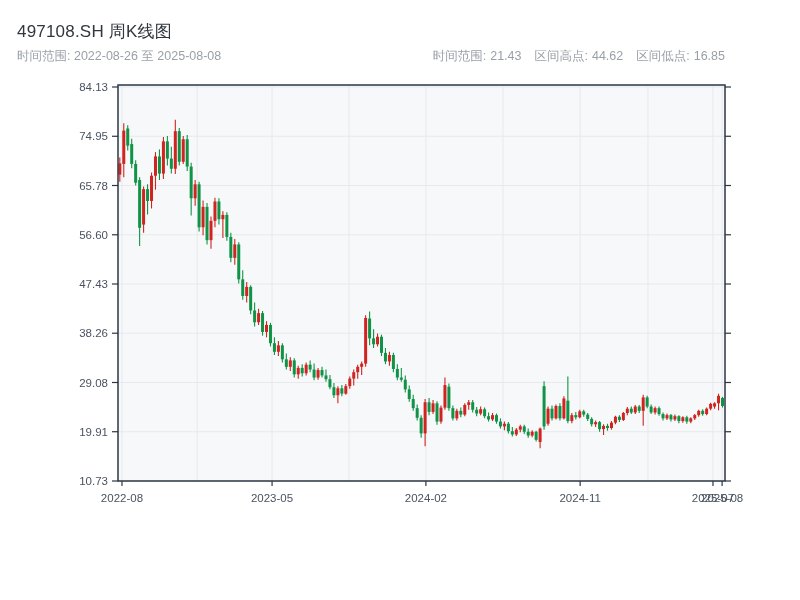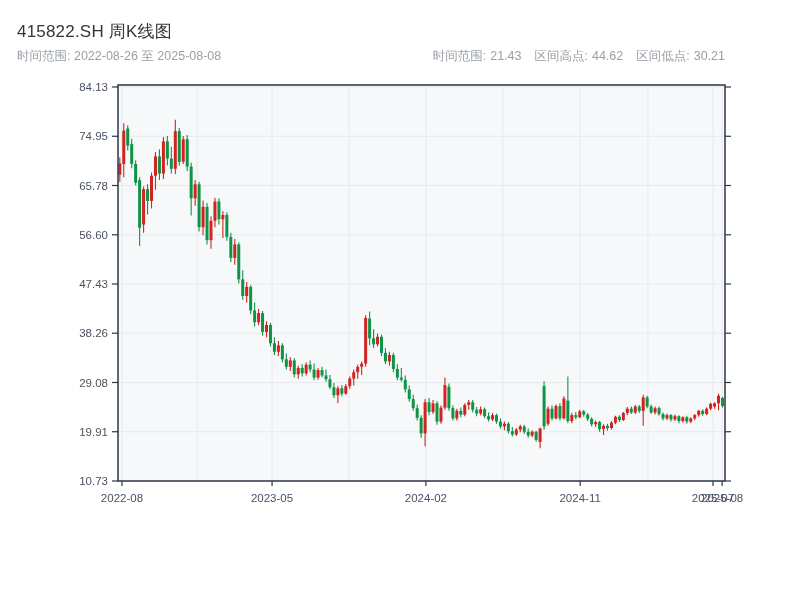--- a/index.html
+++ b/index.html
@@ -19,24 +19,24 @@
   }
   .meta .lbl{margin-right:4px;}
   .meta .val{margin-right:13px;}
   .meta .val.last{margin-right:0;}
   #kchart{position:absolute;left:0;top:0;}
   #kchart text{font-family:"Liberation Sans","DejaVu Sans",sans-serif;}
 </style>
 </head>
 <body>
 
-<div class="title">415822.SH 周K线图</div>
+<div class="title">497108.SH 周K线图</div>
 <div class="subtitle">时间范围: 2022-08-26 至 2025-08-08</div>
 <div class="meta">
-  <span class="lbl">时间范围:</span><span class="val">21.43</span><span class="lbl">区间高点:</span><span class="val">44.62</span><span class="lbl">区间低点:</span><span class="val last">30.21</span>
+  <span class="lbl">时间范围:</span><span class="val">21.43</span><span class="lbl">区间高点:</span><span class="val">44.62</span><span class="lbl">区间低点:</span><span class="val last">16.85</span>
 </div>
 
 <svg id="kchart" width="800" height="600" viewBox="0 0 800 600">
     <defs>
       <clipPath id="plotclip">
         <rect x="118" y="85" width="607" height="396"></rect>
       </clipPath>
     </defs>
     <rect x="118" y="85" width="607" height="396" fill="#f7f8fa"></rect>
     <g stroke="#e7e9ed" stroke-width="1">

